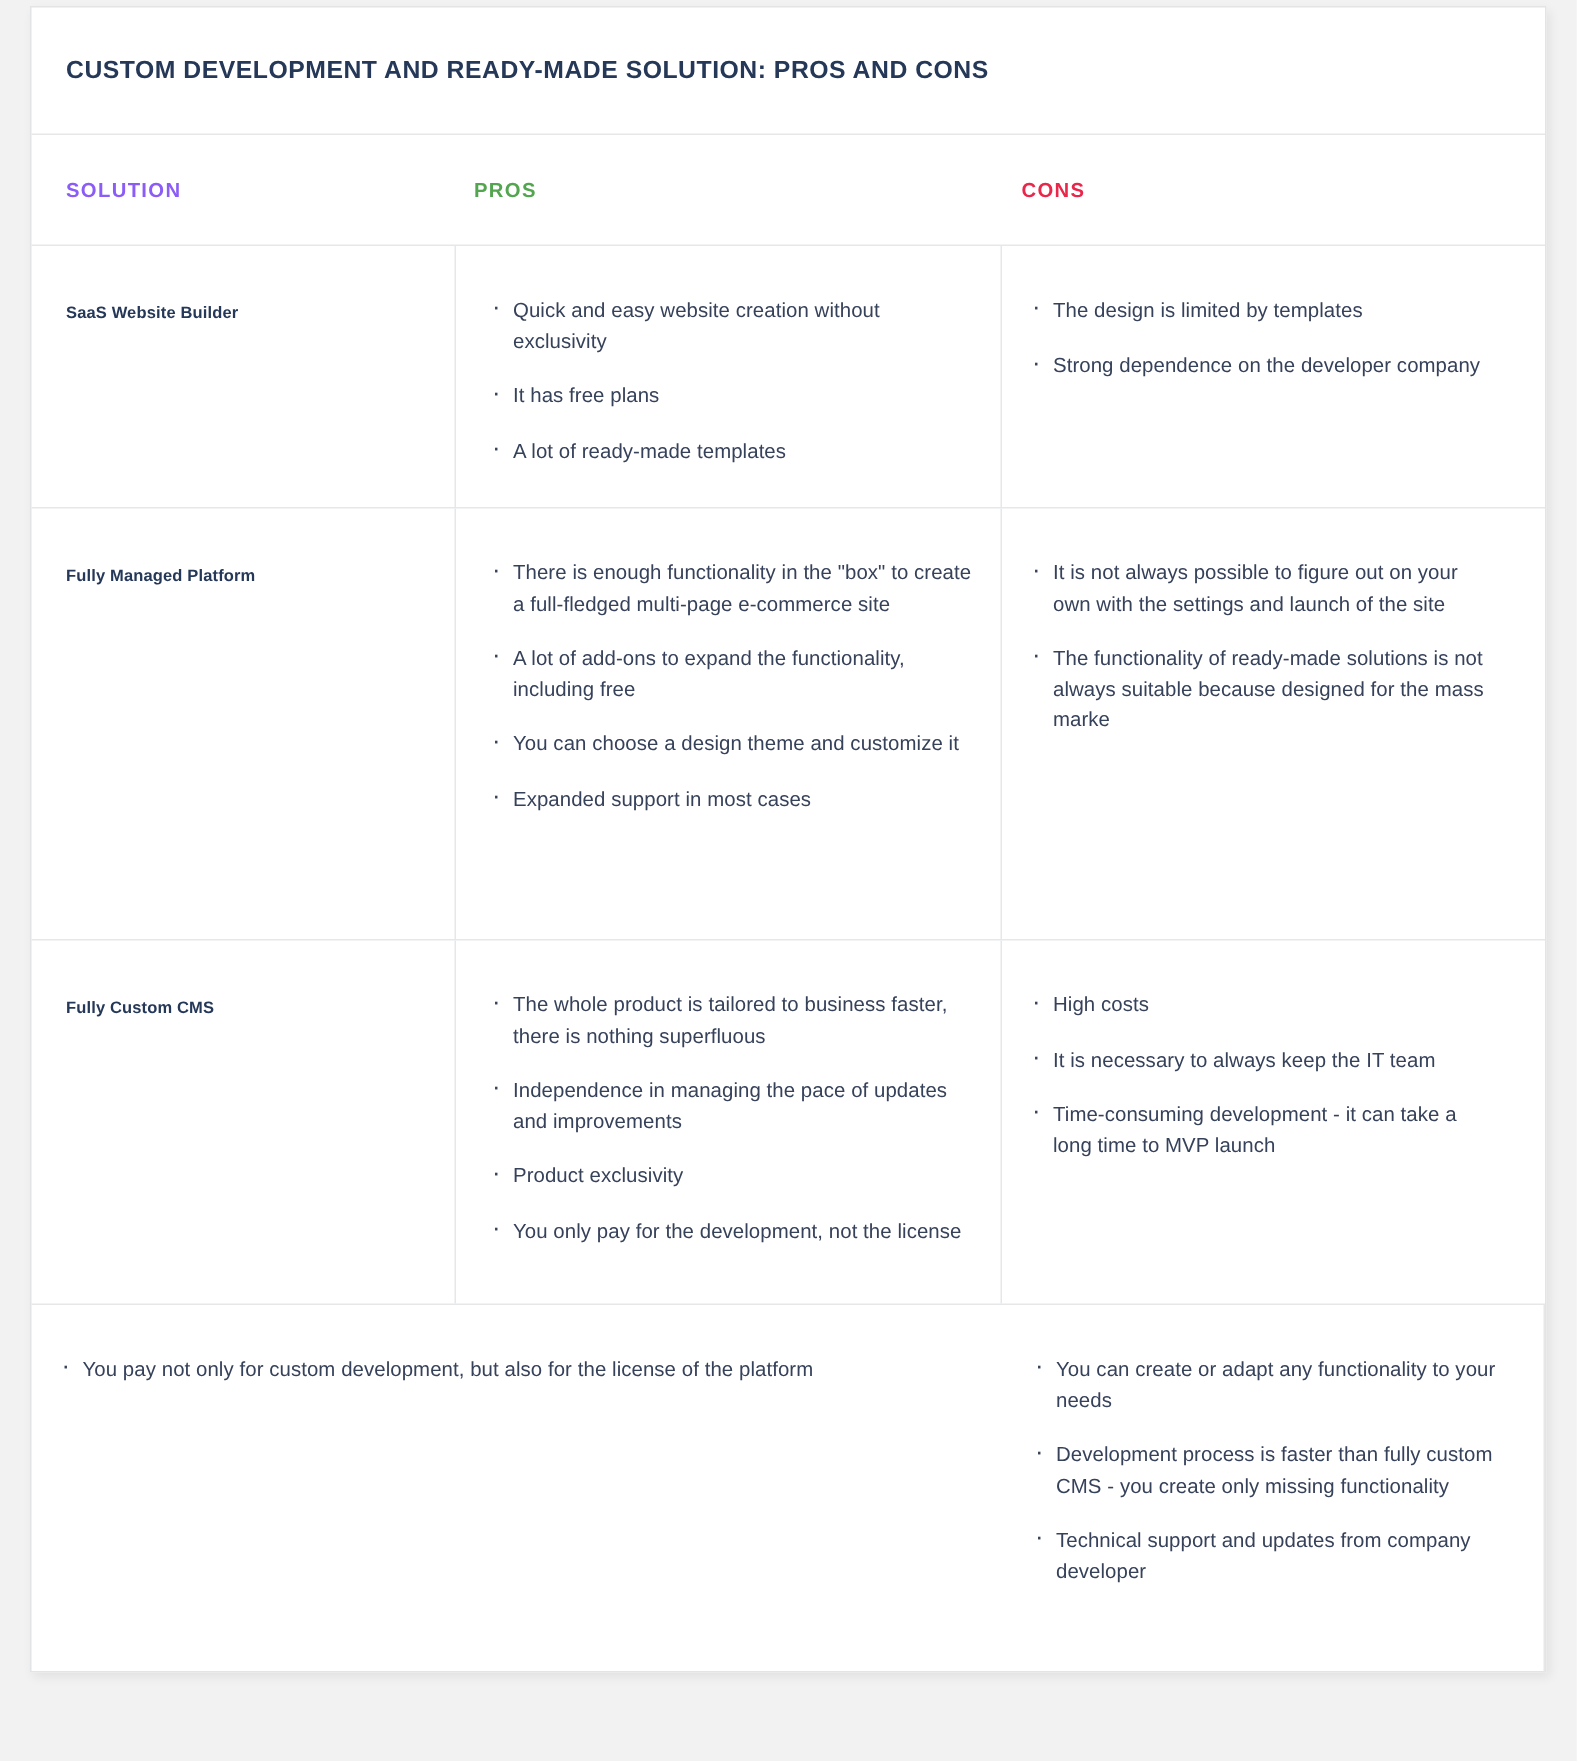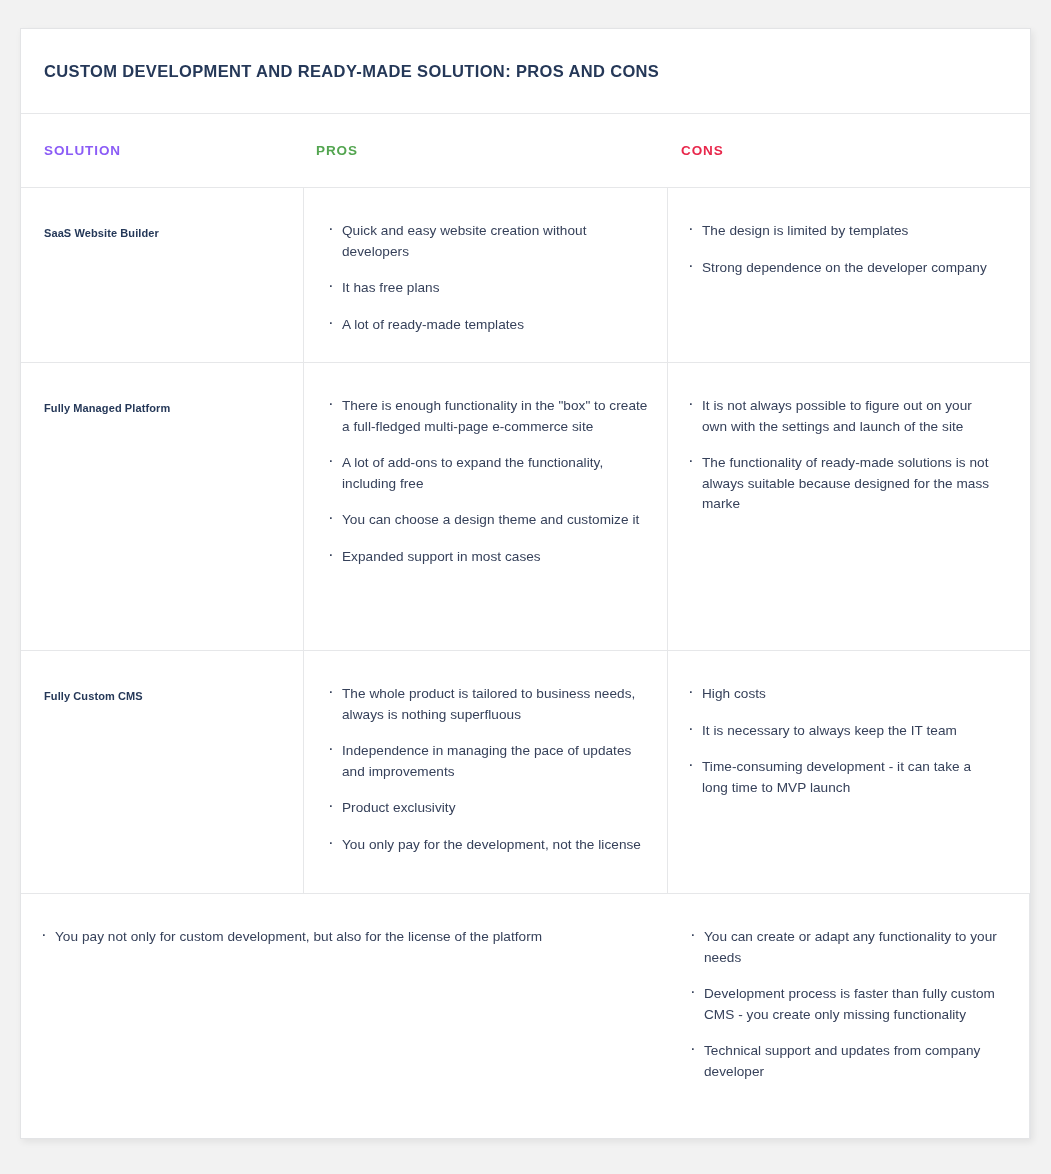--- a/index.html
+++ b/index.html
@@ -20,21 +20,21 @@
     position: relative;
     width: 1051px;
     height: 1174px;
     background: #f2f2f2;
     overflow: hidden;
   }
 
   .table-card {
     position: absolute;
     left: 20px;
-    top: 28px;
+    top: 4px;
     width: 1011px;
     height: 1111px;
     background: #ffffff;
     border: 1px solid #e3e4e6;
     box-shadow: 2px 3px 7px rgba(0,0,0,0.07);
   }
 
   
   .title-bar {
     height: 85px;
@@ -154,21 +154,21 @@
       <div class="head-cell col-pros head-pros">PROS</div>
       <div class="head-cell col-cons head-cons">CONS</div>
     </div>
 
     <div class="body-row row-h1">
       <div class="cell cell-solution">
         <div class="solution-name">SaaS Website Builder</div>
       </div>
       <div class="cell cell-pros">
         <ul class="bullets">
-          <li>Quick and easy website creation without developers</li>
+          <li>Quick and easy website creation without exclusivity</li>
           <li>It has free plans</li>
           <li>A lot of ready-made templates</li>
         </ul>
       </div>
       <div class="cell cell-cons">
         <ul class="bullets">
           <li>The design is limited by templates</li>
           <li>Strong dependence on the developer company</li>
         </ul>
       </div>
@@ -193,21 +193,21 @@
         </ul>
       </div>
     </div>
 
     <div class="body-row row-h3">
       <div class="cell cell-solution">
         <div class="solution-name">Fully Custom CMS</div>
       </div>
       <div class="cell cell-pros">
         <ul class="bullets">
-          <li>The whole product is tailored to business needs, always is nothing superfluous</li>
+          <li>The whole product is tailored to business faster, there is nothing superfluous</li>
           <li>Independence in managing the pace of updates and improvements</li>
           <li>Product exclusivity</li>
           <li>You only pay for the development, not the license</li>
         </ul>
       </div>
       <div class="cell cell-cons">
         <ul class="bullets">
           <li>High costs</li>
           <li>It is necessary to always keep the IT team</li>
           <li>Time-consuming development - it can take a long time to MVP launch</li>

